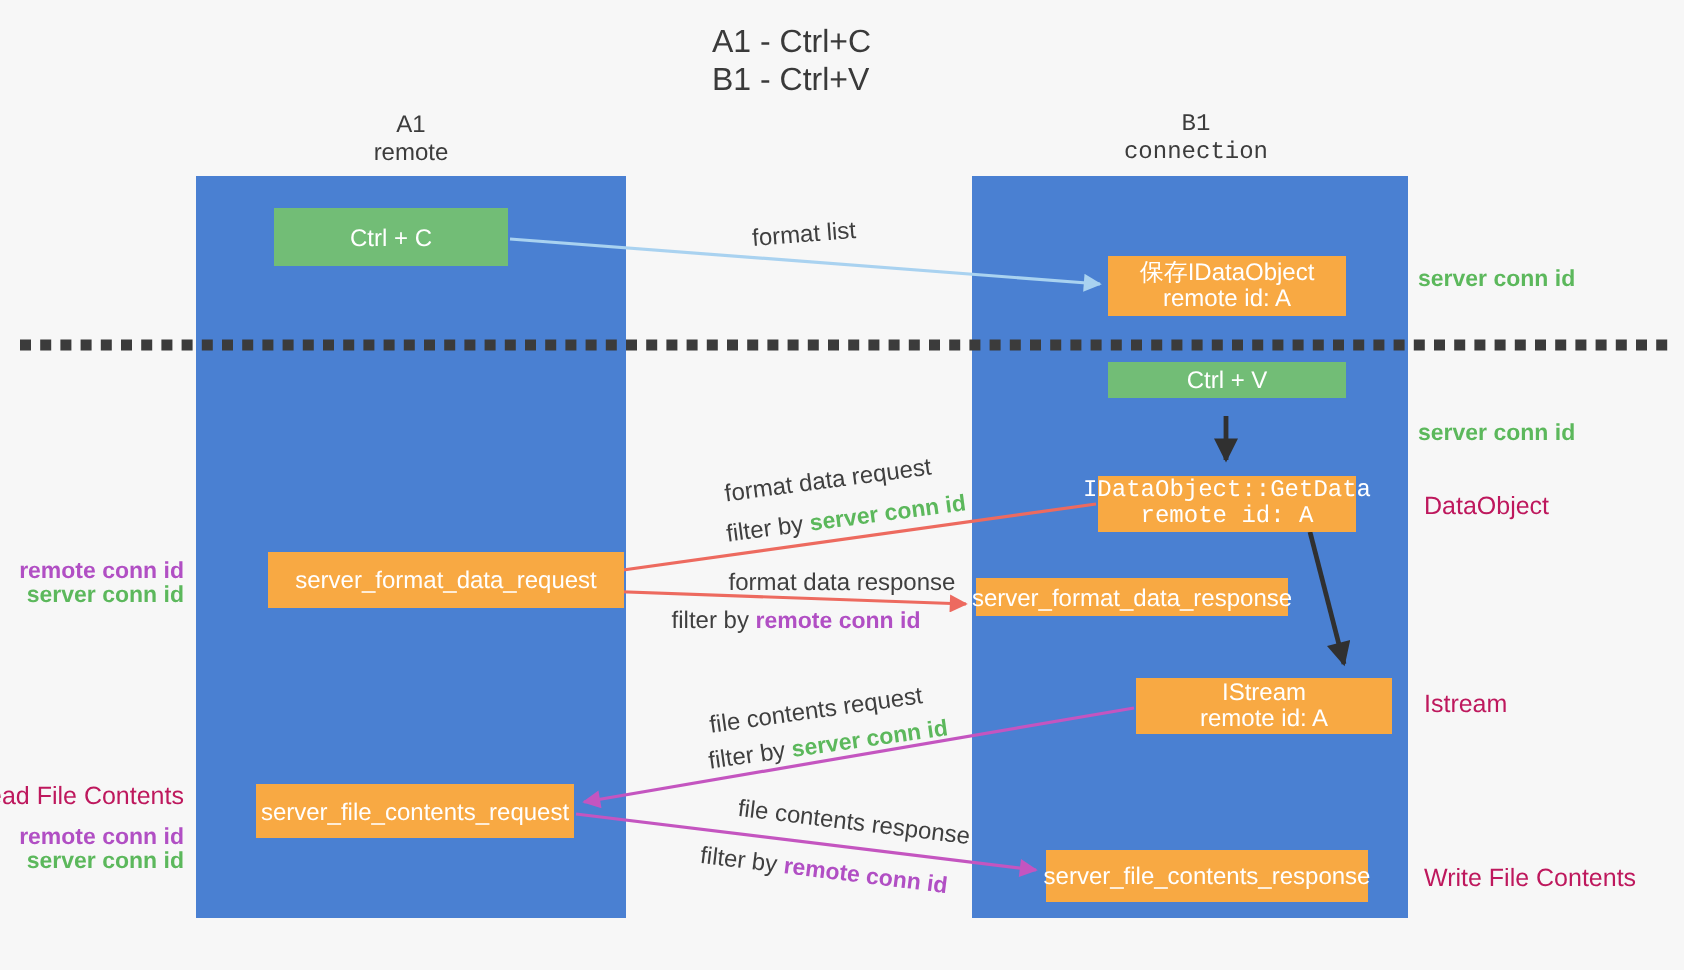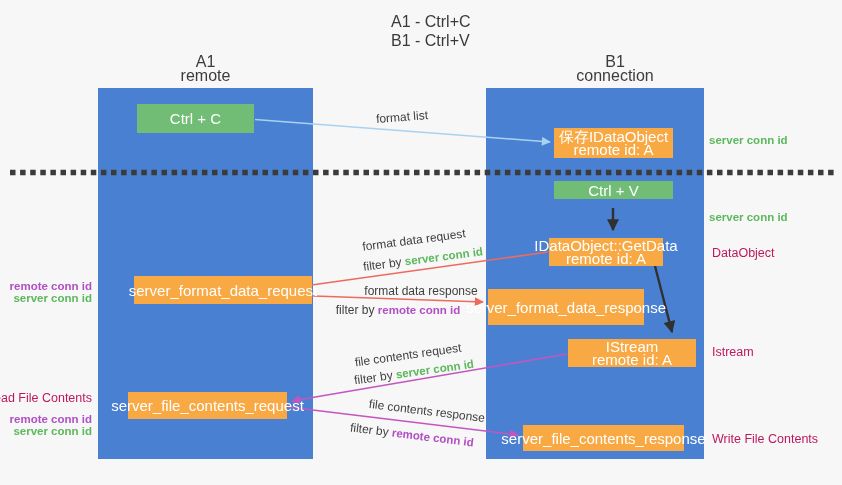--- a/index.html
+++ b/index.html
@@ -7,42 +7,42 @@
     font-family:"Liberation Sans","DejaVu Sans",sans-serif;
     background:#f7f7f7;
   }
   .canvas{
     position:relative;
     width:842px;height:485px;
     background:#f7f7f7;
     overflow:hidden;
   }
   .title{
-    position:absolute;left:391px;top:12px;
+    position:absolute;left:356px;top:12px;
     font-size:16px;color:#3a3a3a;line-height:19px;
     white-space:nowrap;
   }
   .col-rect{
     position:absolute;
     background:#4a80d2;
   }
   .col-header{
     position:absolute;
     text-align:center;
-    font-size:16px;color:#3c3c3c;line-height:14px;
+    font-size:12px;color:#3c3c3c;line-height:14px;
     white-space:nowrap;
   }
   .arrows{
     position:absolute;left:0;top:0;width:842px;height:485px;
     pointer-events:none;
   }
   .box{
     position:absolute;
     display:flex;align-items:center;justify-content:center;
-    color:#ffffff;font-size:15px;text-align:center;
+    color:#ffffff;font-size:12px;text-align:center;
     white-space:nowrap;
   }
   .box.orange{background:#f8a943;}
   .box.green{background:#72bd76;}
   .box .stack{display:flex;flex-direction:column;line-height:13.5px;justify-content:flex-end;}
   .arrow-label{
     position:absolute;
     transform:translate(-50%,-50%);
     font-size:12px;color:#3f3f3f;
     white-space:nowrap;
@@ -64,21 +64,21 @@
 
   <div class="title">
     <div>A1 - Ctrl+C</div>
     <div>B1 - Ctrl+V</div>
   </div>
 
   <div class="col-header" style="left:98px;top:55px;width:215px;">
     <div>A1</div>
     <div>remote</div>
   </div>
-  <div class="col-header" style="left:506px;top:55px;width:218px;">
+  <div class="col-header" style="left:489px;top:55px;width:218px;font-family:Liberation Mono, monospace;">
     <div>B1</div>
     <div>connection</div>
   </div>
 
   <div class="col-rect" style="left:98px;top:88px;width:215px;height:371px;"></div>
   <div class="col-rect" style="left:486px;top:88px;width:218px;height:371px;"></div>
 
   <svg class="arrows" viewBox="0 0 842 485">
     <defs>
       <marker id="ah-blue" viewBox="0 0 10 10" refX="9" refY="5" markerUnits="userSpaceOnUse" markerWidth="10" markerHeight="9" orient="auto">
@@ -112,32 +112,32 @@
     <span class="stack">
       <span>保存IDataObject</span>
       <span>remote id: A</span>
     </span>
   </div>
 
   <div class="box green" style="left:554px;top:181px;width:119px;height:18px;">
     <span>Ctrl + V</span>
   </div>
 
-  <div class="box orange" style="left:549px;top:238px;width:114px;height:28px;">
+  <div class="box orange" style="left:549px;top:238px;width:129px;height:28px;font-family:Liberation Mono, monospace;">
     <span class="stack">
       <span>IDataObject::GetData</span>
       <span>remote id: A</span>
     </span>
   </div>
 
   <div class="box orange" style="left:134px;top:276px;width:178px;height:28px;">
     <span>server_format_data_request</span>
   </div>
 
-  <div class="box orange" style="left:488px;top:289px;width:156px;height:36px;">
+  <div class="box orange" style="left:488px;top:289px;width:156px;height:19px;">
     <span>server_format_data_response</span>
   </div>
 
   <div class="box orange" style="left:568px;top:339px;width:128px;height:28px;">
     <span class="stack">
       <span>IStream</span>
       <span>remote id: A</span>
     </span>
   </div>
 

